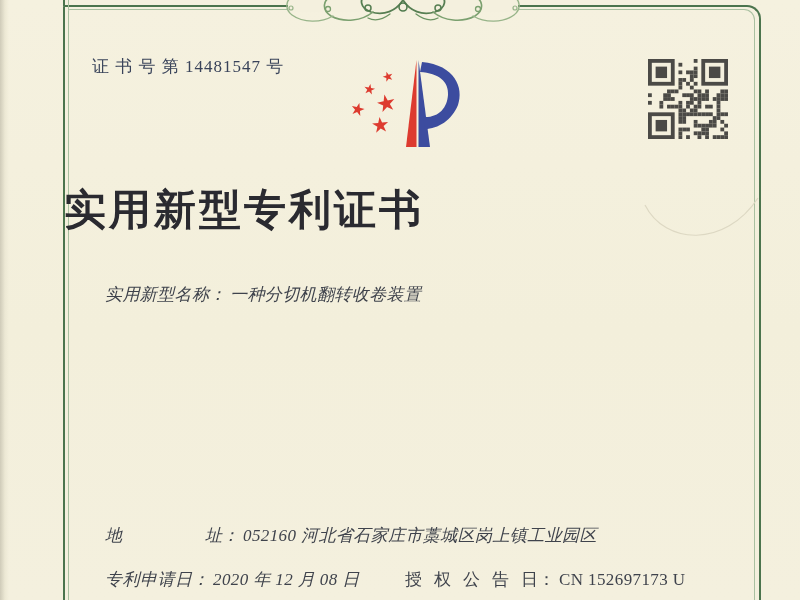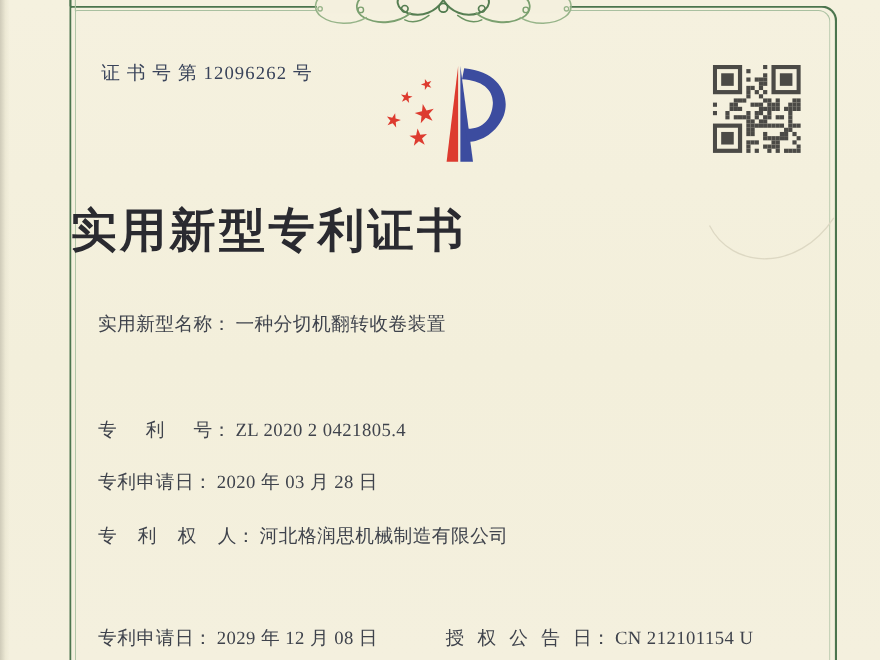--- a/index.html
+++ b/index.html
@@ -35,21 +35,21 @@
   .s4{left:5px;top:45px;font-size:17px;transform:rotate(14deg);}
   .s5{left:26px;top:59px;font-size:21px;transform:rotate(-6deg);}
   
   .qr{position:absolute;left:648px;top:59px;width:80px;height:80px;}
   
   .artifact{position:absolute;left:640px;top:150px;width:130px;height:110px;pointer-events:none;}
   
   .title{position:absolute;left:64px;top:182px;width:672px;text-align:left;
     font-size:42px;font-weight:700;letter-spacing:3px;color:#2a2a30;}
   
-  .row{position:absolute;left:89px;font-size:17px;color:#3f434c;white-space:nowrap;}
+  .row{position:absolute;left:105px;font-size:17px;color:#3f434c;white-space:nowrap;font-style:italic;}
   .flabel{display:inline-block;text-align:justify;text-align-last:justify;
     vertical-align:baseline;color:#3f434c;}
   .colon{display:inline-block;}
   .fvalue{display:inline-block;margin-left:4px;letter-spacing:0.4px;}
   .w104{width:104px;} .w87{width:87px;} .w126{width:126px;} .w117{width:117px;} .w133{width:133px;}
   .r0{top:283px;} .r1{top:331px;} .r2{top:379px;} .r3{top:427px;} .r4{top:476px;} .r5{top:524px;}
   .footer-left{top:568px;}
   .footer-right{position:absolute;left:405px;top:568px;font-size:17px;color:#3f434c;white-space:nowrap;}
 </style>
 </head>
@@ -72,21 +72,21 @@
       <path d="M55,16 C43,23 25,23 14,15 C6,9 8,-2 16,-3" stroke="#97b489" stroke-width="1.4"></path>
       <path d="M112,14 C104,20 96,21 90,18" stroke="#6c9463" stroke-width="1.3"></path>
       <circle cx="90" cy="8" r="3" stroke="#567e52" stroke-width="1.5"></circle>
       <circle cx="50" cy="9" r="2.5" stroke="#7ba06f" stroke-width="1.3"></circle>
       <circle cx="13" cy="8" r="2" stroke="#97b489" stroke-width="1.2"></circle>
     </g>
     <use href="#orn-half" transform="translate(250,0) scale(-1,1)"></use>
     <circle cx="125" cy="7" r="4" fill="none" stroke="#4f7a4d" stroke-width="1.6"></circle>
   </svg>
 
-  <div class="cert-no">证 书 号 第 12096262 号</div>
+  <div class="cert-no">证 书 号 第 14481547 号</div>
 
   <div class="logo">
     <svg width="122" height="96" viewBox="0 0 122 96">
       <polygon points="71.5,4 61,91 71.5,91" fill="#dd3b2f"></polygon>
       <polygon points="73.5,4 73.5,91 85,91" fill="#3c4c9f"></polygon>
       <path d="M77,6 C110,9 119,32 113,49 C107,64 93,73 80,73 L78,61 C94,62 102,52 103,39 C104,26 94,17 75,16 Z" fill="#3c4c9f"></path>
     </svg>
     <span class="star s1">★</span>
     <span class="star s2">★</span>
     <span class="star s3">★</span>
@@ -229,30 +229,24 @@
 
   <svg class="artifact" viewBox="0 0 130 110">
     <path d="M5,55 C25,95 85,98 118,48" fill="none" stroke="#ddd8c3" stroke-width="1.2"></path>
   </svg>
 
   <div class="title">实用新型专利证书</div>
 
   <div class="row r0">
     <span class="flabel w104">实用新型名称</span><span class="colon">：</span><span class="fvalue">一种分切机翻转收卷装置</span>
   </div>
-  <div class="row r2">
-    <span class="flabel w104">专利号</span><span class="colon">：</span><span class="fvalue">ZL 2020 2 0421805.4</span>
-  </div>
-  <div class="row r3">
-    <span class="flabel w87">专利申请日</span><span class="colon">：</span><span class="fvalue">2020 年 03 月 28 日</span>
-  </div>
-  <div class="row r4">
-    <span class="flabel w126">专利权人</span><span class="colon">：</span><span class="fvalue">河北格润思机械制造有限公司</span>
+  <div class="row r5">
+    <span class="flabel w117">地址</span><span class="colon">：</span><span class="fvalue">052160 河北省石家庄市藁城区岗上镇工业园区</span>
   </div>
 
   <div class="row footer-left">
-    <span class="flabel w87">专利申请日</span><span class="colon">：</span><span class="fvalue">2029 年 12 月 08 日</span>
+    <span class="flabel w87">专利申请日</span><span class="colon">：</span><span class="fvalue">2020 年 12 月 08 日</span>
   </div>
   <div class="footer-right">
-    <span class="flabel w133">授权公告日</span><span class="colon">：</span><span class="fvalue">CN 212101154 U</span>
+    <span class="flabel w133">授权公告日</span><span class="colon">：</span><span class="fvalue">CN 152697173 U</span>
   </div>
 
 </div>
 
 </body></html>

